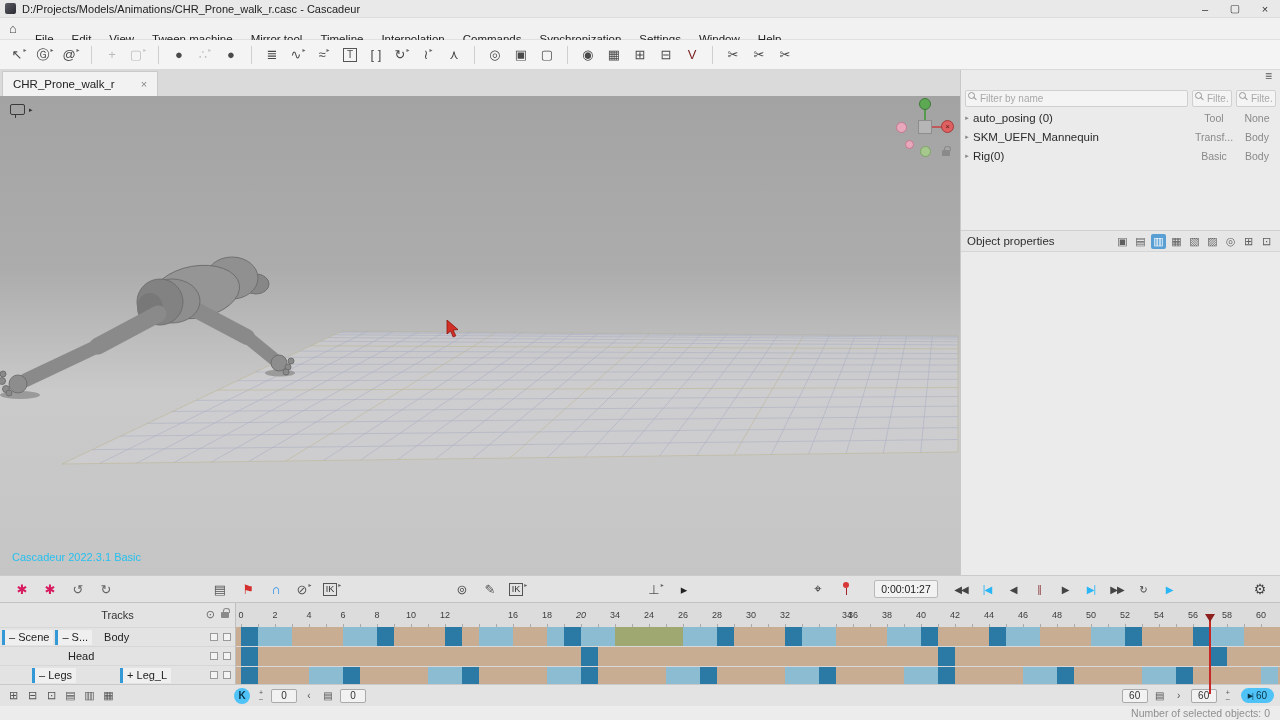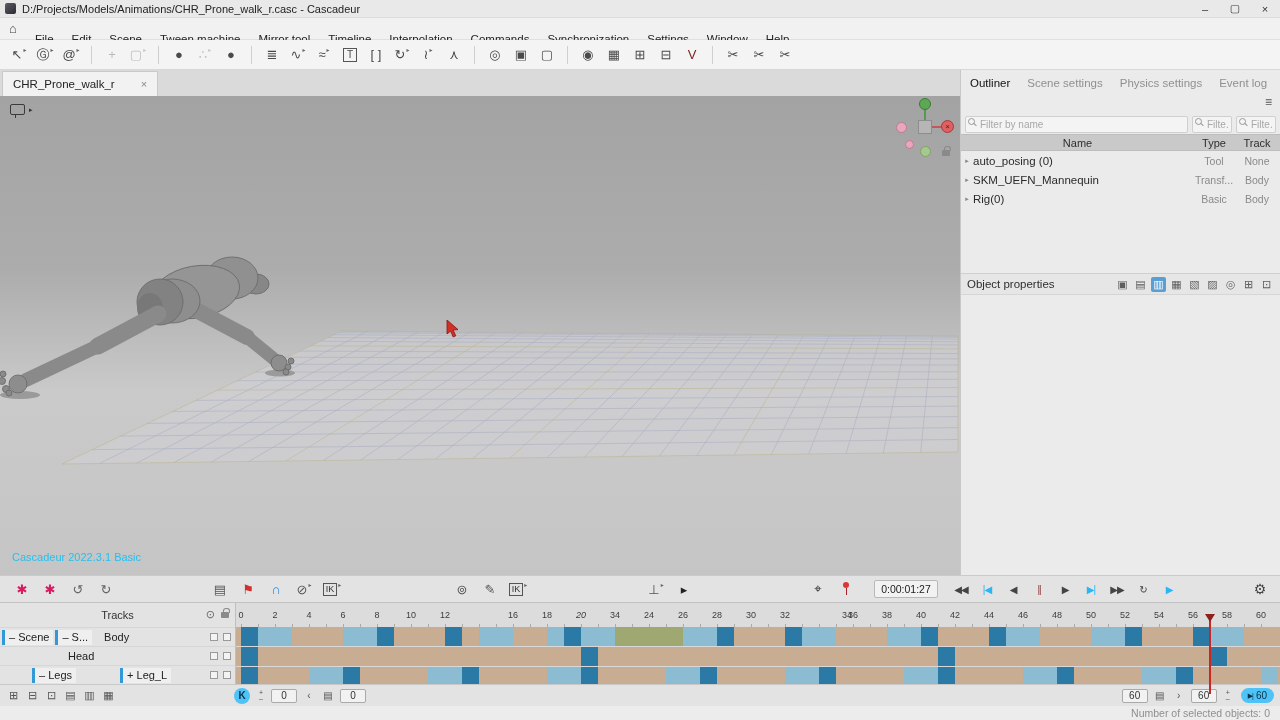--- a/index.html
+++ b/index.html
@@ -152,21 +152,21 @@
     <span class="win-btn">▢</span>
     <span class="win-btn">×</span>
   </div>
 </div>
 
 <div class="menubar">
   <span class="home">⌂</span>
   <nav id="menu-items">
       <span class="menu-item">File</span>
       <span class="menu-item">Edit</span>
-      <span class="menu-item">Scene</span>
+      <span class="menu-item">View</span>
       <span class="menu-item">Tween machine</span>
       <span class="menu-item">Mirror tool</span>
       <span class="menu-item">Timeline</span>
       <span class="menu-item">Interpolation</span>
       <span class="menu-item">Commands</span>
       <span class="menu-item">Synchronization</span>
       <span class="menu-item">Settings</span>
       <span class="menu-item">Window</span>
       <span class="menu-item">Help</span>
     </nav>
@@ -370,47 +370,36 @@
         <div class="mini-lock gz-lock"></div>
       </div>
       <span class="version">Cascadeur 2022.3.1 Basic</span>
       <svg class="vp-cursor" width="14" height="18" viewBox="0 0 14 18">
         <path d="M1,0 L1,14 L4.6,11 L7.2,17 L9.8,15.8 L7.1,10 L12,9.6 Z" fill="#d22f27" stroke="#8b1410" stroke-width="0.8"></path>
       </svg>
     </div>
   </div>
 
   <div class="right-panel">
-    <div class="panel-tabs" id="panel-tabs">
-        <span class="panel-tab active">Outliner</span>
-        <span class="panel-tab">Scene settings</span>
-        <span class="panel-tab">Physics settings</span>
-        <span class="panel-tab">Event log</span>
-      </div>
     <div class="panel-menu-row">
       <span class="panel-menu">≡</span>
     </div>
     <div class="filter-row">
       <div class="inp inp-main">
         <span class="mag"></span>
         <input placeholder="Filter by name" style="">
       </div>
       <div class="inp inp-small">
         <span class="mag"></span>
         <input placeholder="Filte..." style="">
       </div>
       <div class="inp inp-small">
         <span class="mag"></span>
         <input placeholder="Filte..." style="">
       </div>
-    </div>
-    <div class="o-header">
-      <span class="h-name">Name</span>
-      <span class="h-type">Type</span>
-      <span class="h-track">Track</span>
     </div>
     <div id="outliner-rows">
         <div class="o-row">
           <span class="o-exp">▸</span>
           <span class="o-name">auto_posing (0)</span>
           <span class="o-type">Tool</span>
           <span class="o-track">None</span>
         </div>
         <div class="o-row">
           <span class="o-exp">▸</span>

